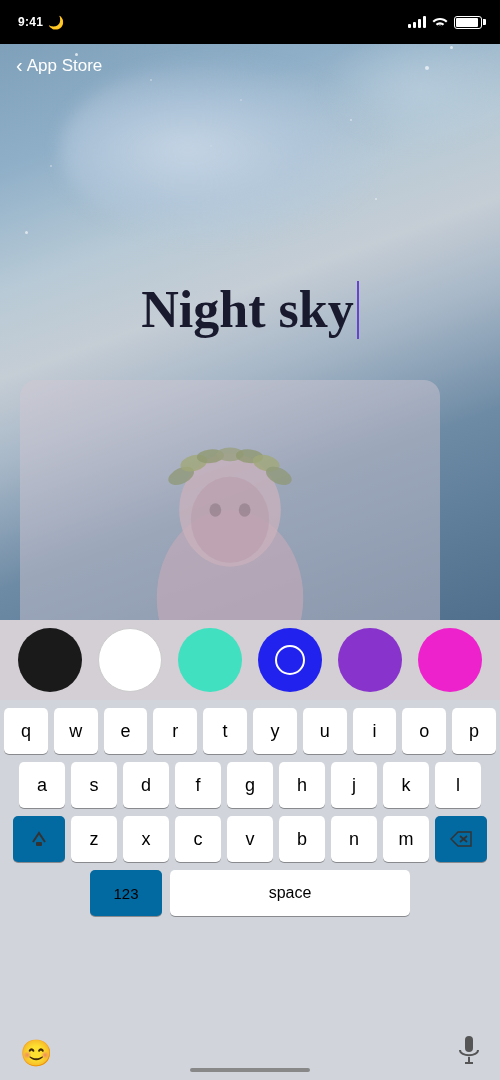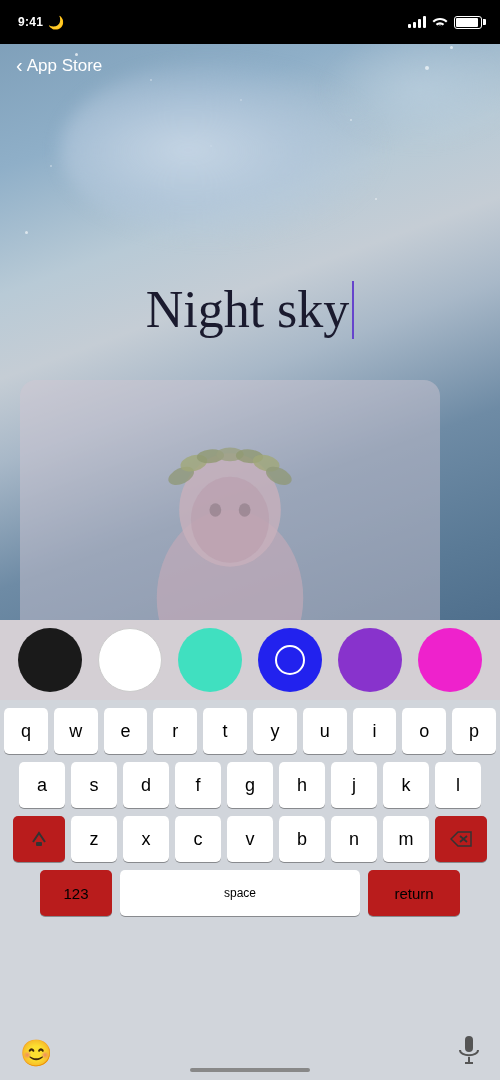--- a/index.html
+++ b/index.html
@@ -166,21 +166,21 @@
       right: 0;
       display: flex;
       justify-content: center;
       align-items: center;
       z-index: 10;
     }
     .night-sky-text {
       font-size: 52px;
       font-family: 'Georgia', serif;
       color: #1a1a2e;
-      font-weight: normal;
+      font-weight: bold;
       display: flex;
       align-items: center;
       gap: 0;
       text-shadow: none;
     }
     .text-cursor {
       display: inline-block;
       width: 2px;
       height: 58px;
       background: #6644cc;
@@ -277,21 +277,21 @@
       justify-content: center;
       font-size: 18px;
       color: #000;
       cursor: pointer;
       box-shadow: 0 1px 0 rgba(0,0,0,0.35);
       flex: 1;
       max-width: 46px;
       user-select: none;
     }
     .key-special {
-      background: #b91c1c;
+      background: #0369a1;
       color: #000;
       font-size: 14px;
       min-width: 44px;
     }
     .key-shift {
       min-width: 52px;
       max-width: 52px;
     }
     .key-backspace {
       min-width: 52px;
@@ -484,22 +484,21 @@
       <svg width="22" height="16" viewBox="0 0 22 16" fill="none">
         <path d="M8 1 L1 8 L8 15 L21 15 L21 1 Z" stroke="#333" stroke-width="1.5" fill="none"></path>
         <line x1="10" y1="5" x2="17" y2="11" stroke="#333" stroke-width="1.8"></line>
         <line x1="17" y1="5" x2="10" y2="11" stroke="#333" stroke-width="1.8"></line>
       </svg>
     </div>
   </div>
 
   <div class="key-row" style="gap:8px;">
     <div class="key key-special key-123" style="min-width:72px;max-width:72px;font-size:15px;">123</div>
-    <div class="key key-space" style="max-width:240px;font-size:12px;">space</div>
-    <div class="key key-special key-return" style="min-width:92px;max-width:92px;font-size:15px;">return</div>
+    <div class="key key-space" style="max-width:240px;font-size:16px;">space</div>
   </div>
 </div>
 
 <div class="bottom-bar">
   <span class="emoji-icon">😊</span>
   <div class="home-indicator"></div>
   <span class="mic-icon">
     <svg width="22" height="30" viewBox="0 0 22 30" fill="none">
       <rect x="7" y="1" width="8" height="16" rx="4" fill="#555"></rect>
       <path d="M2 15 C2 22 20 22 20 15" stroke="#555" stroke-width="2" fill="none"></path>

